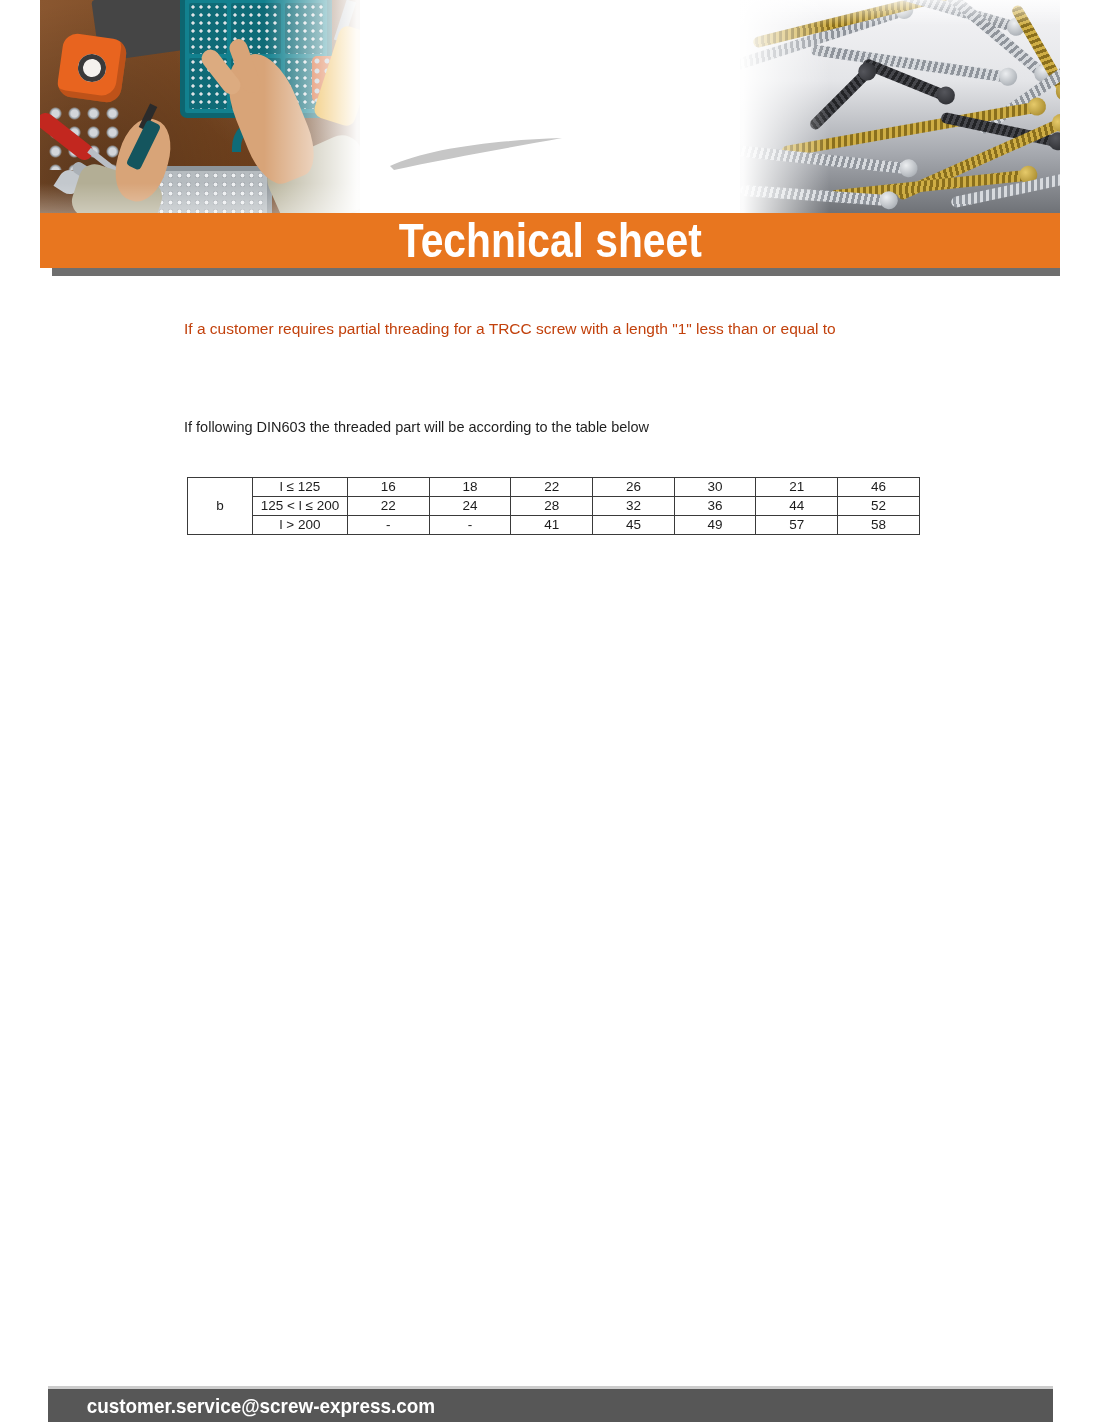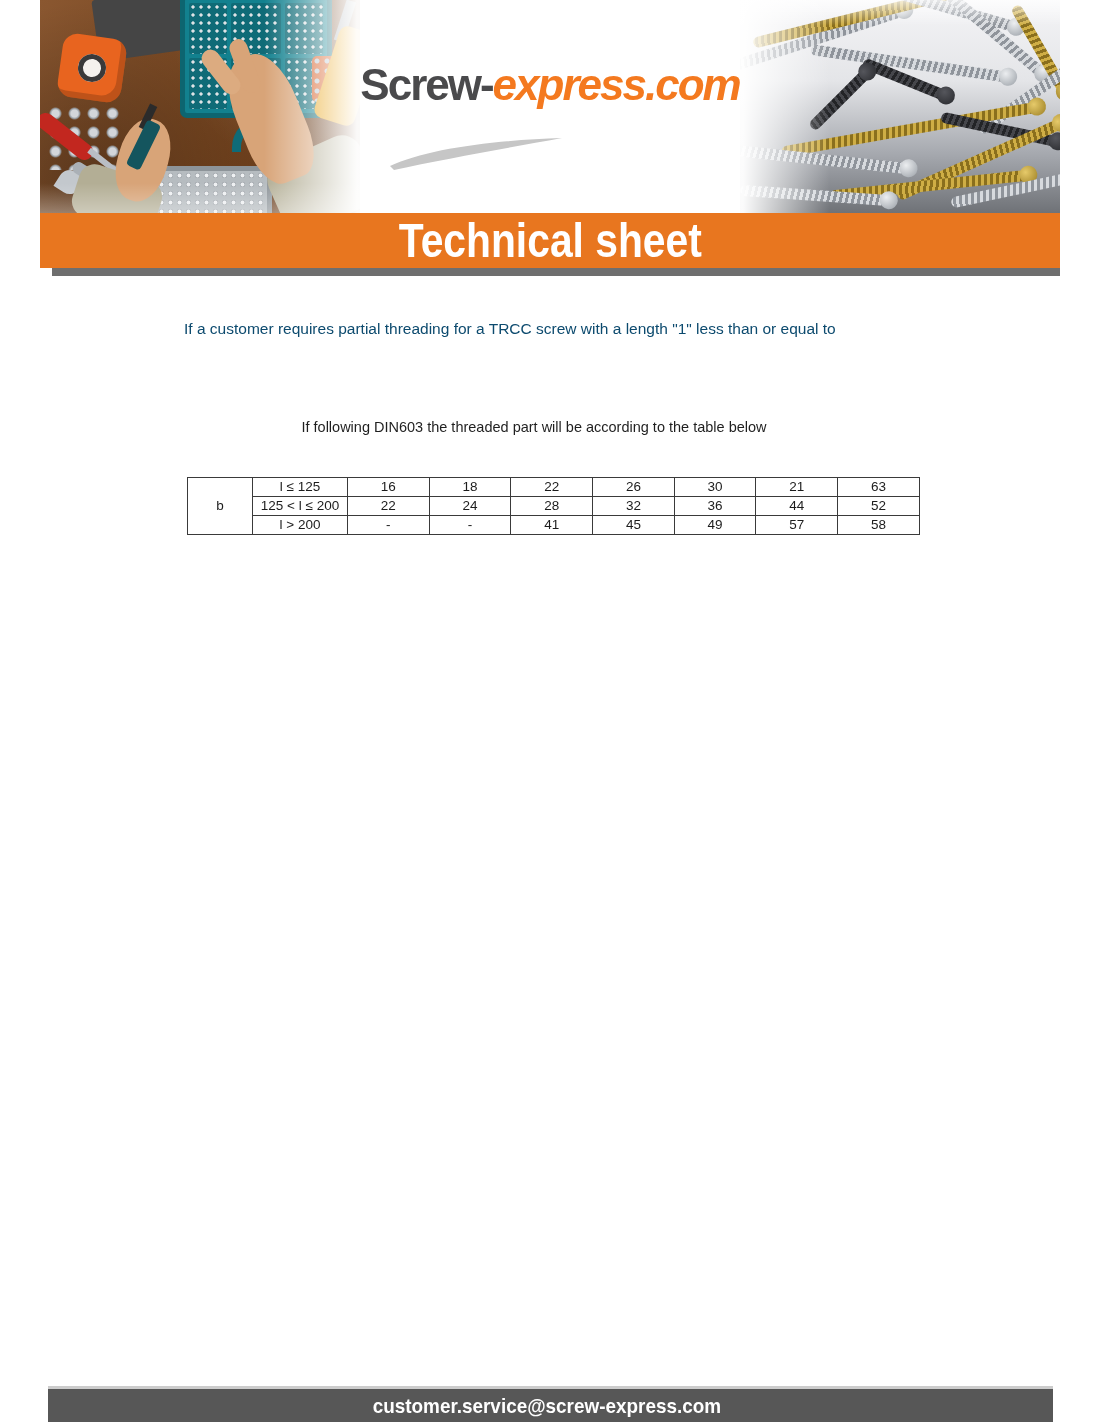--- a/index.html
+++ b/index.html
@@ -72,34 +72,34 @@
   .logo-orange { color:#f4791f; font-style:italic; }
   .swoosh { position:absolute; left:26px; top:76px; }
 
   
   .banner { position:absolute; left:40px; top:213px; width:1020px; height:55px; background:#e8761f; text-align:center; line-height:55px; }
   .banner-title { display:inline-block; transform:scaleX(.85); transform-origin:center;
     color:#ffffff; font-size:48px; font-weight:700; letter-spacing:0; white-space:nowrap; }
   .banner-shadow { position:absolute; left:52px; top:268px; width:1008px; height:8px; background:#6e6e6e; }
 
   
-  .para1 { position:absolute; left:184px; top:318px; width:700px; color:#0c4a6e; font-size:15.5px; line-height:21.5px; }
-  .para2 { position:absolute; left:184px; top:419px; width:700px; color:#1f1f1f; font-size:14.5px;text-align:center; }
+  .para1 { position:absolute; left:184px; top:318px; width:700px; color:#c2410c; font-size:15.5px; line-height:21.5px; }
+  .para2 { position:absolute; left:184px; top:419px; width:700px; color:#1f1f1f; font-size:14.5px; }
 
   
   .din-table { position:absolute; left:187px; top:477px; border-collapse:collapse; table-layout:fixed; width:732px; }
   .din-table td { border:1px solid #3a3a3a; height:19px; text-align:center; vertical-align:middle;
     font-size:13.5px; color:#1c1c1c; padding:0; line-height:1; }
   .col-b { width:65px; }
   .col-cond { width:95px; }
   .col-v { width:81.7px; }
 
   
   .footer-line { position:absolute; left:48px; top:1386px; width:1005px; height:3px; background:#cccccc; }
-  .footer-bar { position:absolute; left:48px; top:1389px; width:1005px; height:33px; background:#575757; text-align:center; line-height:33px; padding-right:46px; }
+  .footer-bar { position:absolute; left:48px; top:1389px; width:1005px; height:33px; background:#575757; text-align:left; line-height:33px; padding-right:46px; }
   .footer-email { display:inline-block; transform:scaleX(.9); transform-origin:right center;
     color:#ffffff; font-size:21px; font-weight:700; white-space:nowrap; }
 </style>
 </head>
 <body>
 
 <div class="page">
 
   <div class="photo photo-left">
     <div class="sandpaper"></div>
@@ -128,21 +128,20 @@
     <div class="hand-right"></div>
     <div class="finger1"></div>
     <div class="finger2"></div>
     <div class="sleeve-left"></div>
     <div class="hand-left"></div>
     <div class="pliers-tip"></div>
     <div class="pliers"></div>
   </div>
 
   <div class="logo">
-    <div class="logo-text"><span class="logo-gray">Screw-</span><span class="logo-orange">express.com</span></div>
     <svg class="swoosh" width="180" height="34" viewBox="0 0 180 34">
       <path d="M4,30 C40,13 108,4 176,2 C122,12 58,23 8,34 Z" fill="#c6c6c6"></path>
     </svg>
   </div>
 
   <div class="photo photo-right">
     <div class="scr sil" style="left:-20px;top:34px;width:190px;transform:rotate(-18deg);"></div>
     <div class="scr gld" style="left:10px;top:10px;width:230px;transform:rotate(-14deg);"></div>
     <div class="scr sil" style="left:120px;top:0px;width:160px;transform:rotate(16deg);"></div>
     <div class="scr sil" style="left:180px;top:24px;width:140px;transform:rotate(40deg);"></div>
@@ -185,21 +184,21 @@
     <tbody>
       <tr>
         <td rowspan="3">b</td>
         <td>l ≤ 125</td>
         <td>16</td>
         <td>18</td>
         <td>22</td>
         <td>26</td>
         <td>30</td>
         <td>21</td>
-        <td>63</td>
+        <td>46</td>
       </tr>
       <tr>
         <td>125 &lt; l ≤ 200</td>
         <td>22</td>
         <td>24</td>
         <td>28</td>
         <td>32</td>
         <td>36</td>
         <td>44</td>
         <td>52</td>

